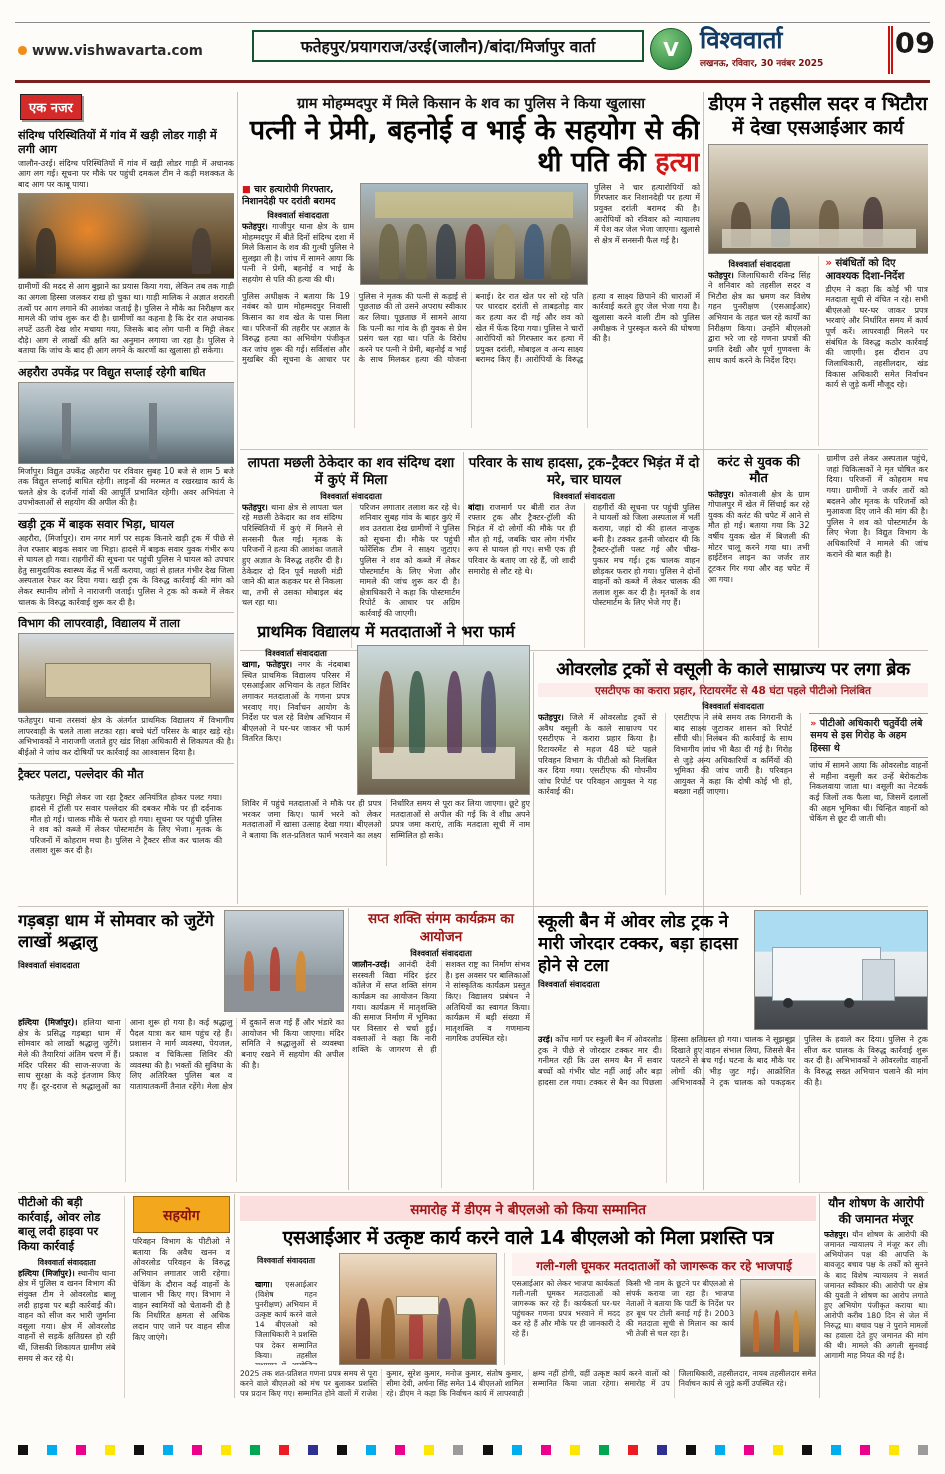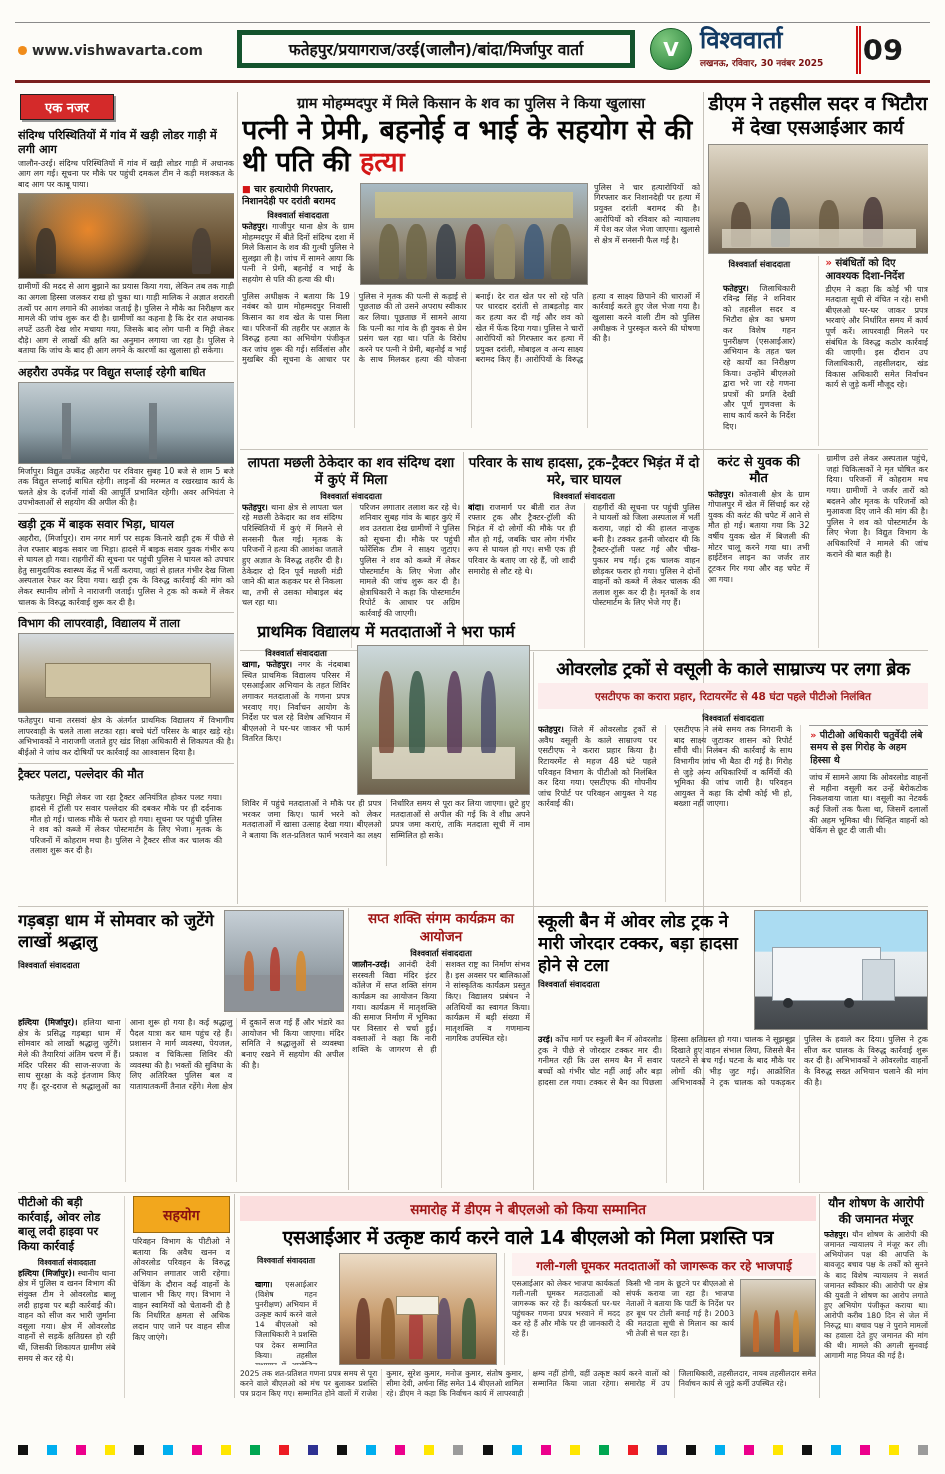--- a/index.html
+++ b/index.html
@@ -42,54 +42,54 @@
 
 <div class="page">
 
   <div class="abs" style="left:15px;top:22px;width:915px;height:1px;background:#8a8a8a"></div>
 
   <div class="abs" style="left:18px;top:42px;display:flex;align-items:center;gap:5px">
     <span style="width:9px;height:9px;border-radius:50%;background:#f08c1a;display:inline-block"></span>
     <span style="font-size:13.5px;font-weight:700;color:#2b2b2b">www.vishwavarta.com</span>
   </div>
 
-  <div class="abs" style="left:237px;top:30px;width:388px;height:28px;border:5px solid #14532d;display:flex;align-items:center;justify-content:center">
+  <div class="abs" style="left:252px;top:30px;width:388px;height:28px;border:2px solid #14532d;display:flex;align-items:center;justify-content:center">
     <span style="font-size:15.5px;font-weight:700;color:#111">फतेहपुर/प्रयागराज/उरई(जालौन)/बांदा/मिर्जापुर वार्ता</span>
   </div>
 
   <div class="abs" style="left:650px;top:28px;display:flex;gap:8px;align-items:flex-start">
     <div style="width:40px;height:40px;border-radius:50%;background:radial-gradient(circle at 35% 30%,#7ec87e,#1f7a33);display:flex;align-items:center;justify-content:center;border:1px solid #145a24">
       <span style="color:#fff;font-weight:700;font-size:20px">V</span>
     </div>
     <div>
       <div style="font-size:24px;font-weight:700;color:#123a63;line-height:1.05">विश्ववार्ता</div>
       <div style="font-size:9px;color:#7a1010;margin-top:3px;font-weight:700">लखनऊ, रविवार, 30 नवंबर 2025</div>
     </div>
   </div>
 
-  <div class="abs" style="left:856px;top:26px;width:44px;height:48px;border-left:5px double #cc1111;display:flex;align-items:center;justify-content:center">
+  <div class="abs" style="left:888px;top:26px;width:44px;height:48px;border-left:5px double #cc1111;display:flex;justify-content:center">
     <span style="font-size:29px;font-weight:700;color:#1a1a1a">09</span>
   </div>
 
   <div class="abs" style="left:15px;top:80px;width:915px;height:2.5px;background:#7a1f1f"></div>
 
   <div class="vline" style="left:237px;top:92px;height:812px"></div>
   <div class="vline" style="left:703px;top:92px;height:1098px"></div>
   <div class="vline" style="left:463px;top:452px;height:196px"></div>
   <div class="vline" style="left:533px;top:652px;height:538px"></div>
   <div class="vline" style="left:348px;top:908px;height:282px"></div>
   <div class="vline" style="left:234px;top:1194px;height:204px"></div>
   <div class="vline" style="left:819px;top:1194px;height:204px"></div>
   <div class="hline" style="left:240px;top:449px;width:688px"></div>
   <div class="hline" style="left:240px;top:650px;width:688px"></div>
   <div class="hline" style="left:18px;top:906px;width:910px"></div>
   <div class="hline" style="left:18px;top:1192px;width:910px"></div>
 
   <div class="abs clip" style="left:18px;top:92px;width:216px;height:812px">
-    <div style="display:inline-block;background:#d42a2a;color:#fff;font-weight:700;font-size:13px;padding:3px 24px;border:1px solid #222;box-shadow:2px 2px 0 #9b9b9b;margin:2px 0 5px 2px">एक नजर</div>
+    <div style="display:inline-block;background:#d42a2a;color:#fff;font-weight:700;font-size:13px;padding:3px 8px;border:1px solid #222;box-shadow:2px 2px 0 #9b9b9b;margin:2px 0 5px 2px">एक नजर</div>
 
     <div class="eknazar-item">
       <div class="eknazar-h">संदिग्ध परिस्थितियों में गांव में खड़ी लोडर गाड़ी में लगी आग</div>
       <p class="txt" style="margin:0 0 3px">जालौन-उरई। संदिग्ध परिस्थितियों में गांव में खड़ी लोडर गाड़ी में अचानक आग लग गई। सूचना पर मौके पर पहुंची दमकल टीम ने कड़ी मशक्कत के बाद आग पर काबू पाया।</p>
       <div class="photo ph-fire" style="width:100%;height:84px">
         <i class="fg" style="left:8%;background:#3c342a"></i>
           <i class="fg" style="left:80%;background:#4a4036"></i>
       </div>
       <p class="txt" style="margin:3px 0 0">ग्रामीणों की मदद से आग बुझाने का प्रयास किया गया, लेकिन तब तक गाड़ी का अगला हिस्सा जलकर राख हो चुका था। गाड़ी मालिक ने अज्ञात शरारती तत्वों पर आग लगाने की आशंका जताई है। पुलिस ने मौके का निरीक्षण कर मामले की जांच शुरू कर दी है। ग्रामीणों का कहना है कि देर रात अचानक लपटें उठती देख शोर मचाया गया, जिसके बाद लोग पानी व मिट्टी लेकर दौड़े। आग से लाखों की क्षति का अनुमान लगाया जा रहा है। पुलिस ने बताया कि जांच के बाद ही आग लगने के कारणों का खुलासा हो सकेगा।</p>
     </div>
@@ -117,21 +117,21 @@
     </div>
 
     <div class="eknazar-item" style="border-bottom:none">
       <div class="eknazar-h">ट्रैक्टर पलटा, पल्लेदार की मौत</div>
       <p class="txt" style="margin:12px">फतेहपुर। मिट्टी लेकर जा रहा ट्रैक्टर अनियंत्रित होकर पलट गया। हादसे में ट्रॉली पर सवार पल्लेदार की दबकर मौके पर ही दर्दनाक मौत हो गई। चालक मौके से फरार हो गया। सूचना पर पहुंची पुलिस ने शव को कब्जे में लेकर पोस्टमार्टम के लिए भेजा। मृतक के परिजनों में कोहराम मचा है। पुलिस ने ट्रैक्टर सीज कर चालक की तलाश शुरू कर दी है।</p>
     </div>
   </div>
 
   <div class="abs clip" style="left:242px;top:92px;width:458px;height:354px">
     <div style="font-size:14.5px;font-weight:700;text-align:center;color:#151515">ग्राम मोहम्मदपुर में मिले किसान के शव का पुलिस ने किया खुलासा</div>
-    <div style="font-size:27px;font-weight:700;line-height:1.18;text-align:left;margin:2px 0 5px;color:#050505">
+    <div style="font-size:27px;font-weight:700;line-height:1.18;text-align:right;margin:2px 0 5px;color:#050505">
       <span>पत्नी ने प्रेमी, बहनोई व भाई के सहयोग से की थी पति की </span><span class="red">हत्या</span>
     </div>
     <div style="display:flex;gap:6px;height:104px">
       <div class="fcol" style="width:112px">
         <div style="font-size:9.3px;font-weight:700;line-height:1.3;color:#111">
           <span class="red">■</span>
           <span>चार हत्यारोपी गिरफ्तार, निशानदेही पर दरांती बरामद</span>
         </div>
         <div class="byline">विश्ववार्ता संवाददाता</div>
         <p class="txt" style="margin:0"><b>फतेहपुर।</b> <span>गाजीपुर थाना क्षेत्र के ग्राम मोहम्मदपुर में बीते दिनों संदिग्ध दशा में मिले किसान के शव की गुत्थी पुलिस ने सुलझा ली है। जांच में सामने आया कि पत्नी ने प्रेमी, बहनोई व भाई के सहयोग से पति की हत्या की थी।</span></p>
@@ -160,21 +160,21 @@
     <div class="photo ph-dm" style="width:100%;height:108px;margin:4px 0 2px">
       <i class="fg" style="left:10%;height:42%;background:#5a4a3a"></i>
         <i class="fg" style="left:28%;height:46%;background:#3a4a5a"></i>
       <i class="fg" style="left:50%;height:44%;background:#6a5a42"></i>
         <i class="fg" style="left:70%;height:46%;background:#4a3a3a"></i>
       <i style="position:absolute;left:6%;bottom:4%;width:88%;height:18%;background:#e8e2d2;opacity:.7"></i>
     </div>
     <div style="display:flex;gap:7px;height:226px">
       <div class="fcol" style="flex:1">
         <div class="byline">विश्ववार्ता संवाददाता</div>
-        <p class="txt" style="margin:15px"><b>फतेहपुर।</b> <span>जिलाधिकारी रविन्द्र सिंह ने शनिवार को तहसील सदर व भिटौरा क्षेत्र का भ्रमण कर विशेष गहन पुनरीक्षण (एसआईआर) अभियान के तहत चल रहे कार्यों का निरीक्षण किया। उन्होंने बीएलओ द्वारा भरे जा रहे गणना प्रपत्रों की प्रगति देखी और पूर्ण गुणवत्ता के साथ कार्य करने के निर्देश दिए।</span></p>
+        <p class="txt" style="margin:0"><b>फतेहपुर।</b> <span>जिलाधिकारी रविन्द्र सिंह ने शनिवार को तहसील सदर व भिटौरा क्षेत्र का भ्रमण कर विशेष गहन पुनरीक्षण (एसआईआर) अभियान के तहत चल रहे कार्यों का निरीक्षण किया। उन्होंने बीएलओ द्वारा भरे जा रहे गणना प्रपत्रों की प्रगति देखी और पूर्ण गुणवत्ता के साथ कार्य करने के निर्देश दिए।</span></p>
       </div>
       <div class="fcol" style="flex:1;border-left:1px solid #d6d2ca;padding-left:7px">
         <div style="font-size:10px;font-weight:700;line-height:1.3;margin-bottom:3px;color:#161616">
           <span class="red">»</span>
           <span>संबंधितों को दिए आवश्यक दिशा-निर्देश</span>
         </div>
         <p class="txt" style="margin:0">डीएम ने कहा कि कोई भी पात्र मतदाता सूची से वंचित न रहे। सभी बीएलओ घर-घर जाकर प्रपत्र भरवाएं और निर्धारित समय में कार्य पूर्ण करें। लापरवाही मिलने पर संबंधित के विरुद्ध कठोर कार्रवाई की जाएगी। इस दौरान उप जिलाधिकारी, तहसीलदार, खंड विकास अधिकारी समेत निर्वाचन कार्य से जुड़े कर्मी मौजूद रहे।</p>
       </div>
     </div>
   </div>
@@ -232,21 +232,21 @@
           <i class="fg" style="left:72%;bottom:28%;background:#4a4a6a"></i>
       </div>
     </div>
     <div class="cols2 clip" style="height:68px;margin-top:4px">
       <p class="txt" style="margin:0">शिविर में पहुंचे मतदाताओं ने मौके पर ही प्रपत्र भरकर जमा किए। फार्म भरने को लेकर मतदाताओं में खासा उत्साह देखा गया। बीएलओ ने बताया कि शत-प्रतिशत फार्म भरवाने का लक्ष्य निर्धारित समय से पूरा कर लिया जाएगा। छूटे हुए मतदाताओं से अपील की गई कि वे शीघ्र अपने प्रपत्र जमा कराएं, ताकि मतदाता सूची में नाम सम्मिलित हो सके।</p>
     </div>
   </div>
 
   <div class="abs clip" style="left:538px;top:656px;width:390px;height:246px">
     <div style="font-size:18px;font-weight:700;text-align:center;white-space:nowrap;letter-spacing:-0.3px;color:#060606">ओवरलोड ट्रकों से वसूली के काले साम्राज्य पर लगा ब्रेक</div>
-    <div class="subband" style="font-size:10.5px;padding:6px 0;margin:3px 0">एसटीएफ का करारा प्रहार, रिटायरमेंट से 48 घंटा पहले पीटीओ निलंबित</div>
+    <div class="subband" style="font-size:10.5px;padding:0 0;margin:3px 0">एसटीएफ का करारा प्रहार, रिटायरमेंट से 48 घंटा पहले पीटीओ निलंबित</div>
     <div class="byline">विश्ववार्ता संवाददाता</div>
     <div style="display:flex;gap:8px;height:182px">
       <div class="fcol" style="flex:1">
         <p class="txt" style="margin:0"><b>फतेहपुर।</b> <span>जिले में ओवरलोड ट्रकों से अवैध वसूली के काले साम्राज्य पर एसटीएफ ने करारा प्रहार किया है। रिटायरमेंट से महज 48 घंटे पहले परिवहन विभाग के पीटीओ को निलंबित कर दिया गया। एसटीएफ की गोपनीय जांच रिपोर्ट पर परिवहन आयुक्त ने यह कार्रवाई की।</span></p>
       </div>
       <div class="fcol" style="flex:1;border-left:1px solid #d6d2ca;padding-left:8px">
         <p class="txt" style="margin:0">एसटीएफ ने लंबे समय तक निगरानी के बाद साक्ष्य जुटाकर शासन को रिपोर्ट सौंपी थी। निलंबन की कार्रवाई के साथ विभागीय जांच भी बैठा दी गई है। गिरोह से जुड़े अन्य अधिकारियों व कर्मियों की भूमिका की जांच जारी है। परिवहन आयुक्त ने कहा कि दोषी कोई भी हो, बख्शा नहीं जाएगा।</p>
       </div>
       <div class="fcol" style="flex:1;border-left:1px solid #d6d2ca;padding-left:8px">
         <div class="pullq">

